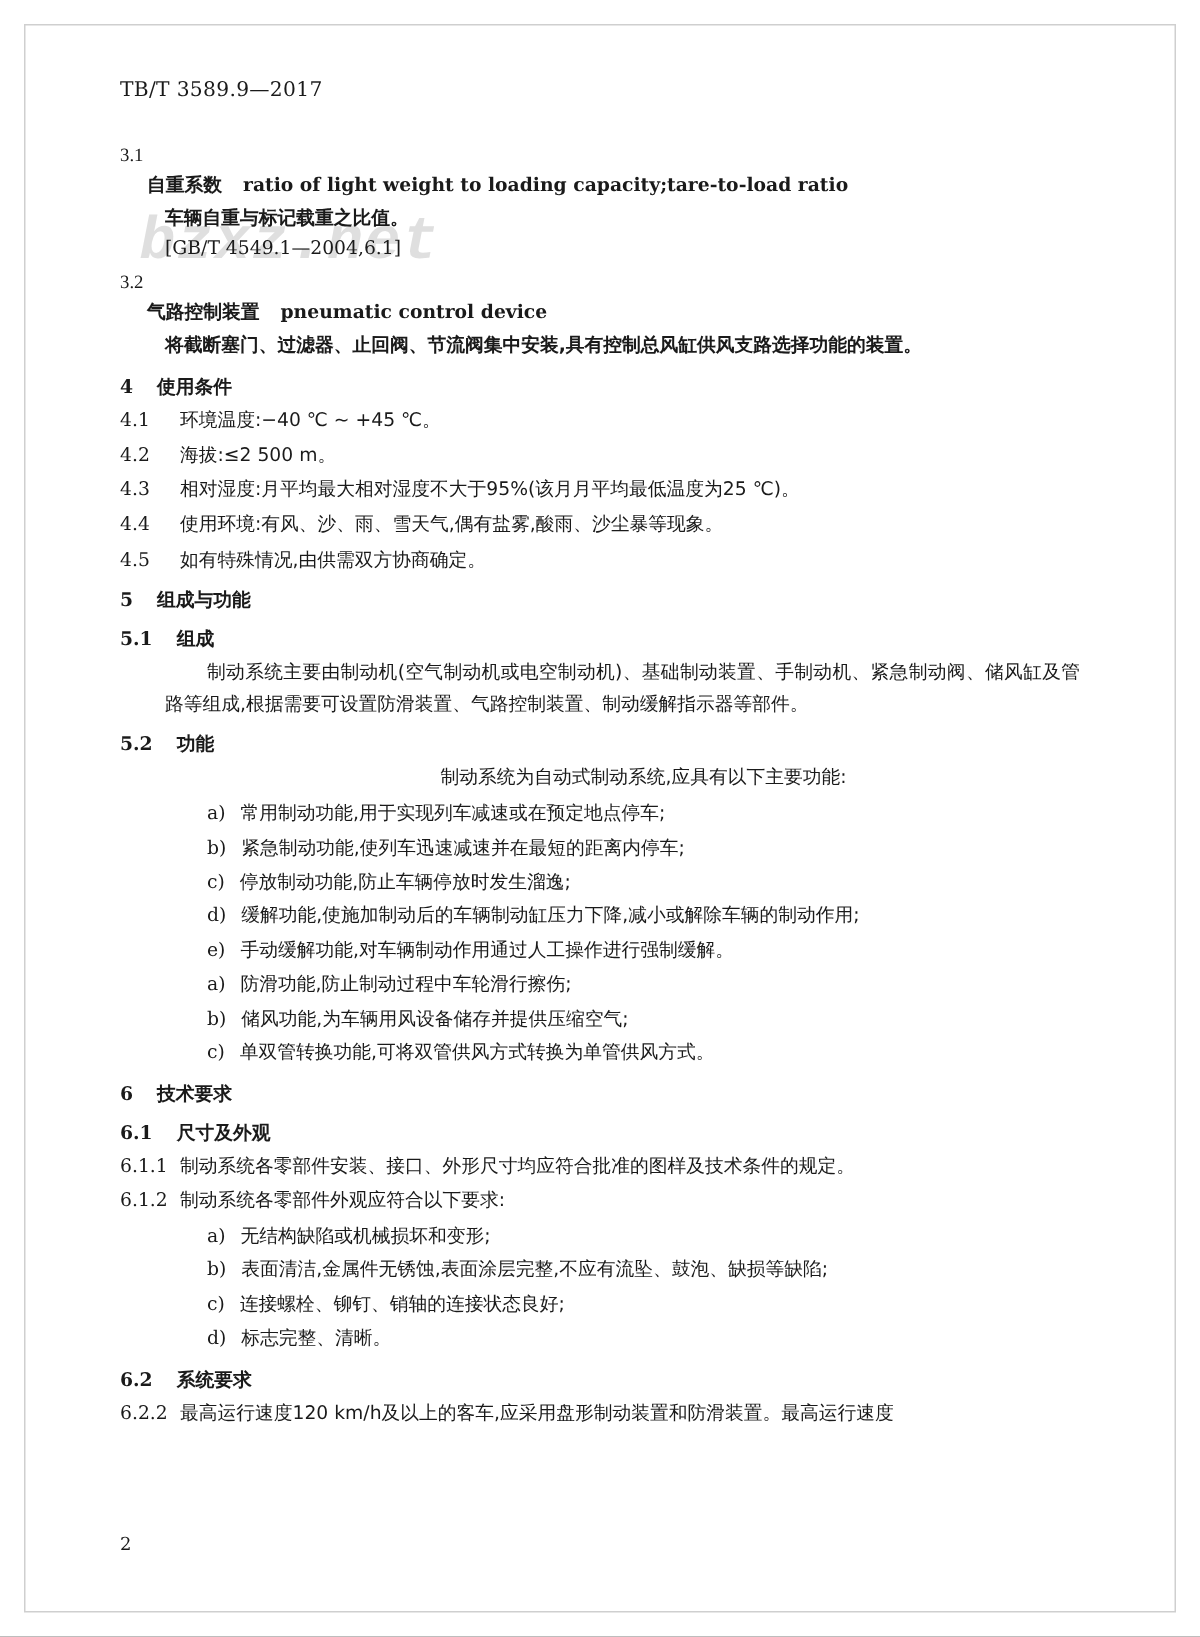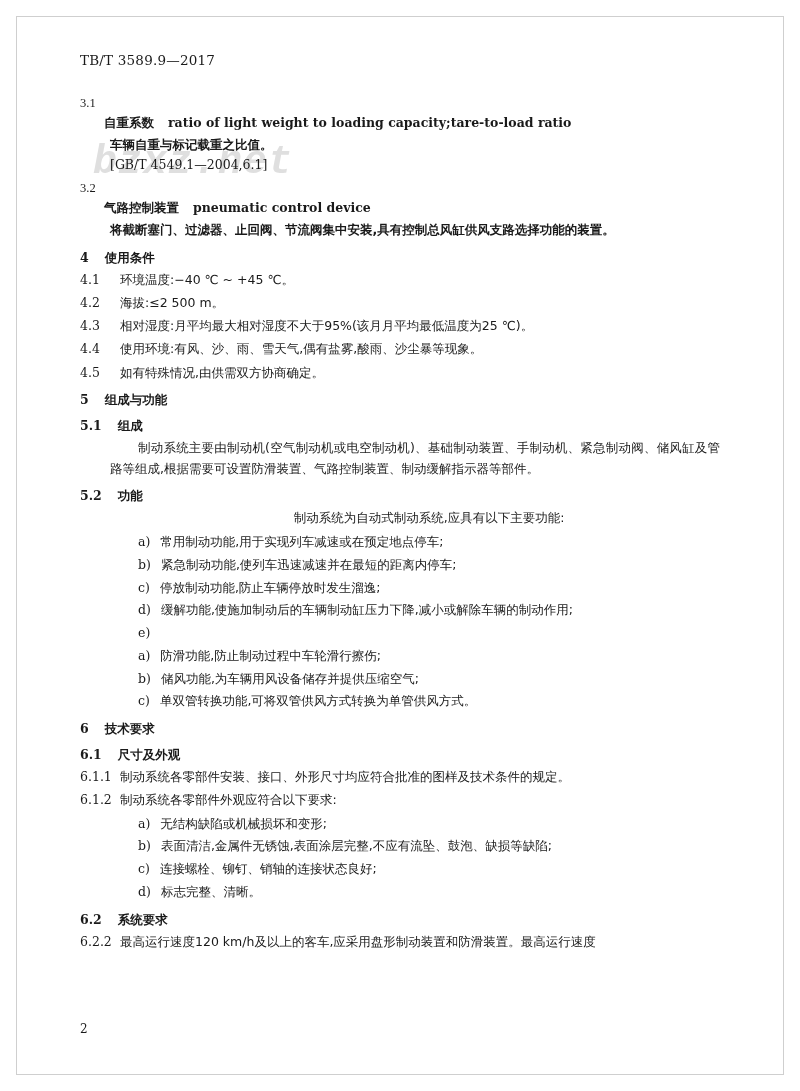--- a/index.html
+++ b/index.html
@@ -52,21 +52,21 @@
     display: flex;
     gap: 16px;
   }
   .heading-line .hnum {
     font-family: "DejaVu Serif", "Liberation Serif", serif;
     font-weight: bold;
   }
   .term {
     font-size: 12.5px;
     font-weight: bold;
-    margin: 4px 0 3px 24px;
+    margin: 4px 0 3px 18px;
   }
   .term .en {
     font-family: "DejaVu Serif", "Liberation Serif", serif;
     font-weight: bold;
     margin-left: 14px;
   }
   .body-line {
     font-size: 12.5px;
     line-height: 1.62;
     margin: 2px 0 2px 30px;
@@ -205,20 +205,21 @@
         <div class="item">
           <span class="lbl">c)</span>
           <span>停放制动功能,防止车辆停放时发生溜逸;</span>
         </div>
         <div class="item">
           <span class="lbl">d)</span>
           <span>缓解功能,使施加制动后的车辆制动缸压力下降,减小或解除车辆的制动作用;</span>
         </div>
         <div class="item">
           <span class="lbl">e)</span>
+          <span>手动缓解功能,对车辆制动作用通过人工操作进行强制缓解。</span>
         </div>
         <div class="item">
           <span class="lbl">a)</span>
           <span>防滑功能,防止制动过程中车轮滑行擦伤;</span>
         </div>
         <div class="item">
           <span class="lbl">b)</span>
           <span>储风功能,为车辆用风设备储存并提供压缩空气;</span>
         </div>
         <div class="item">

